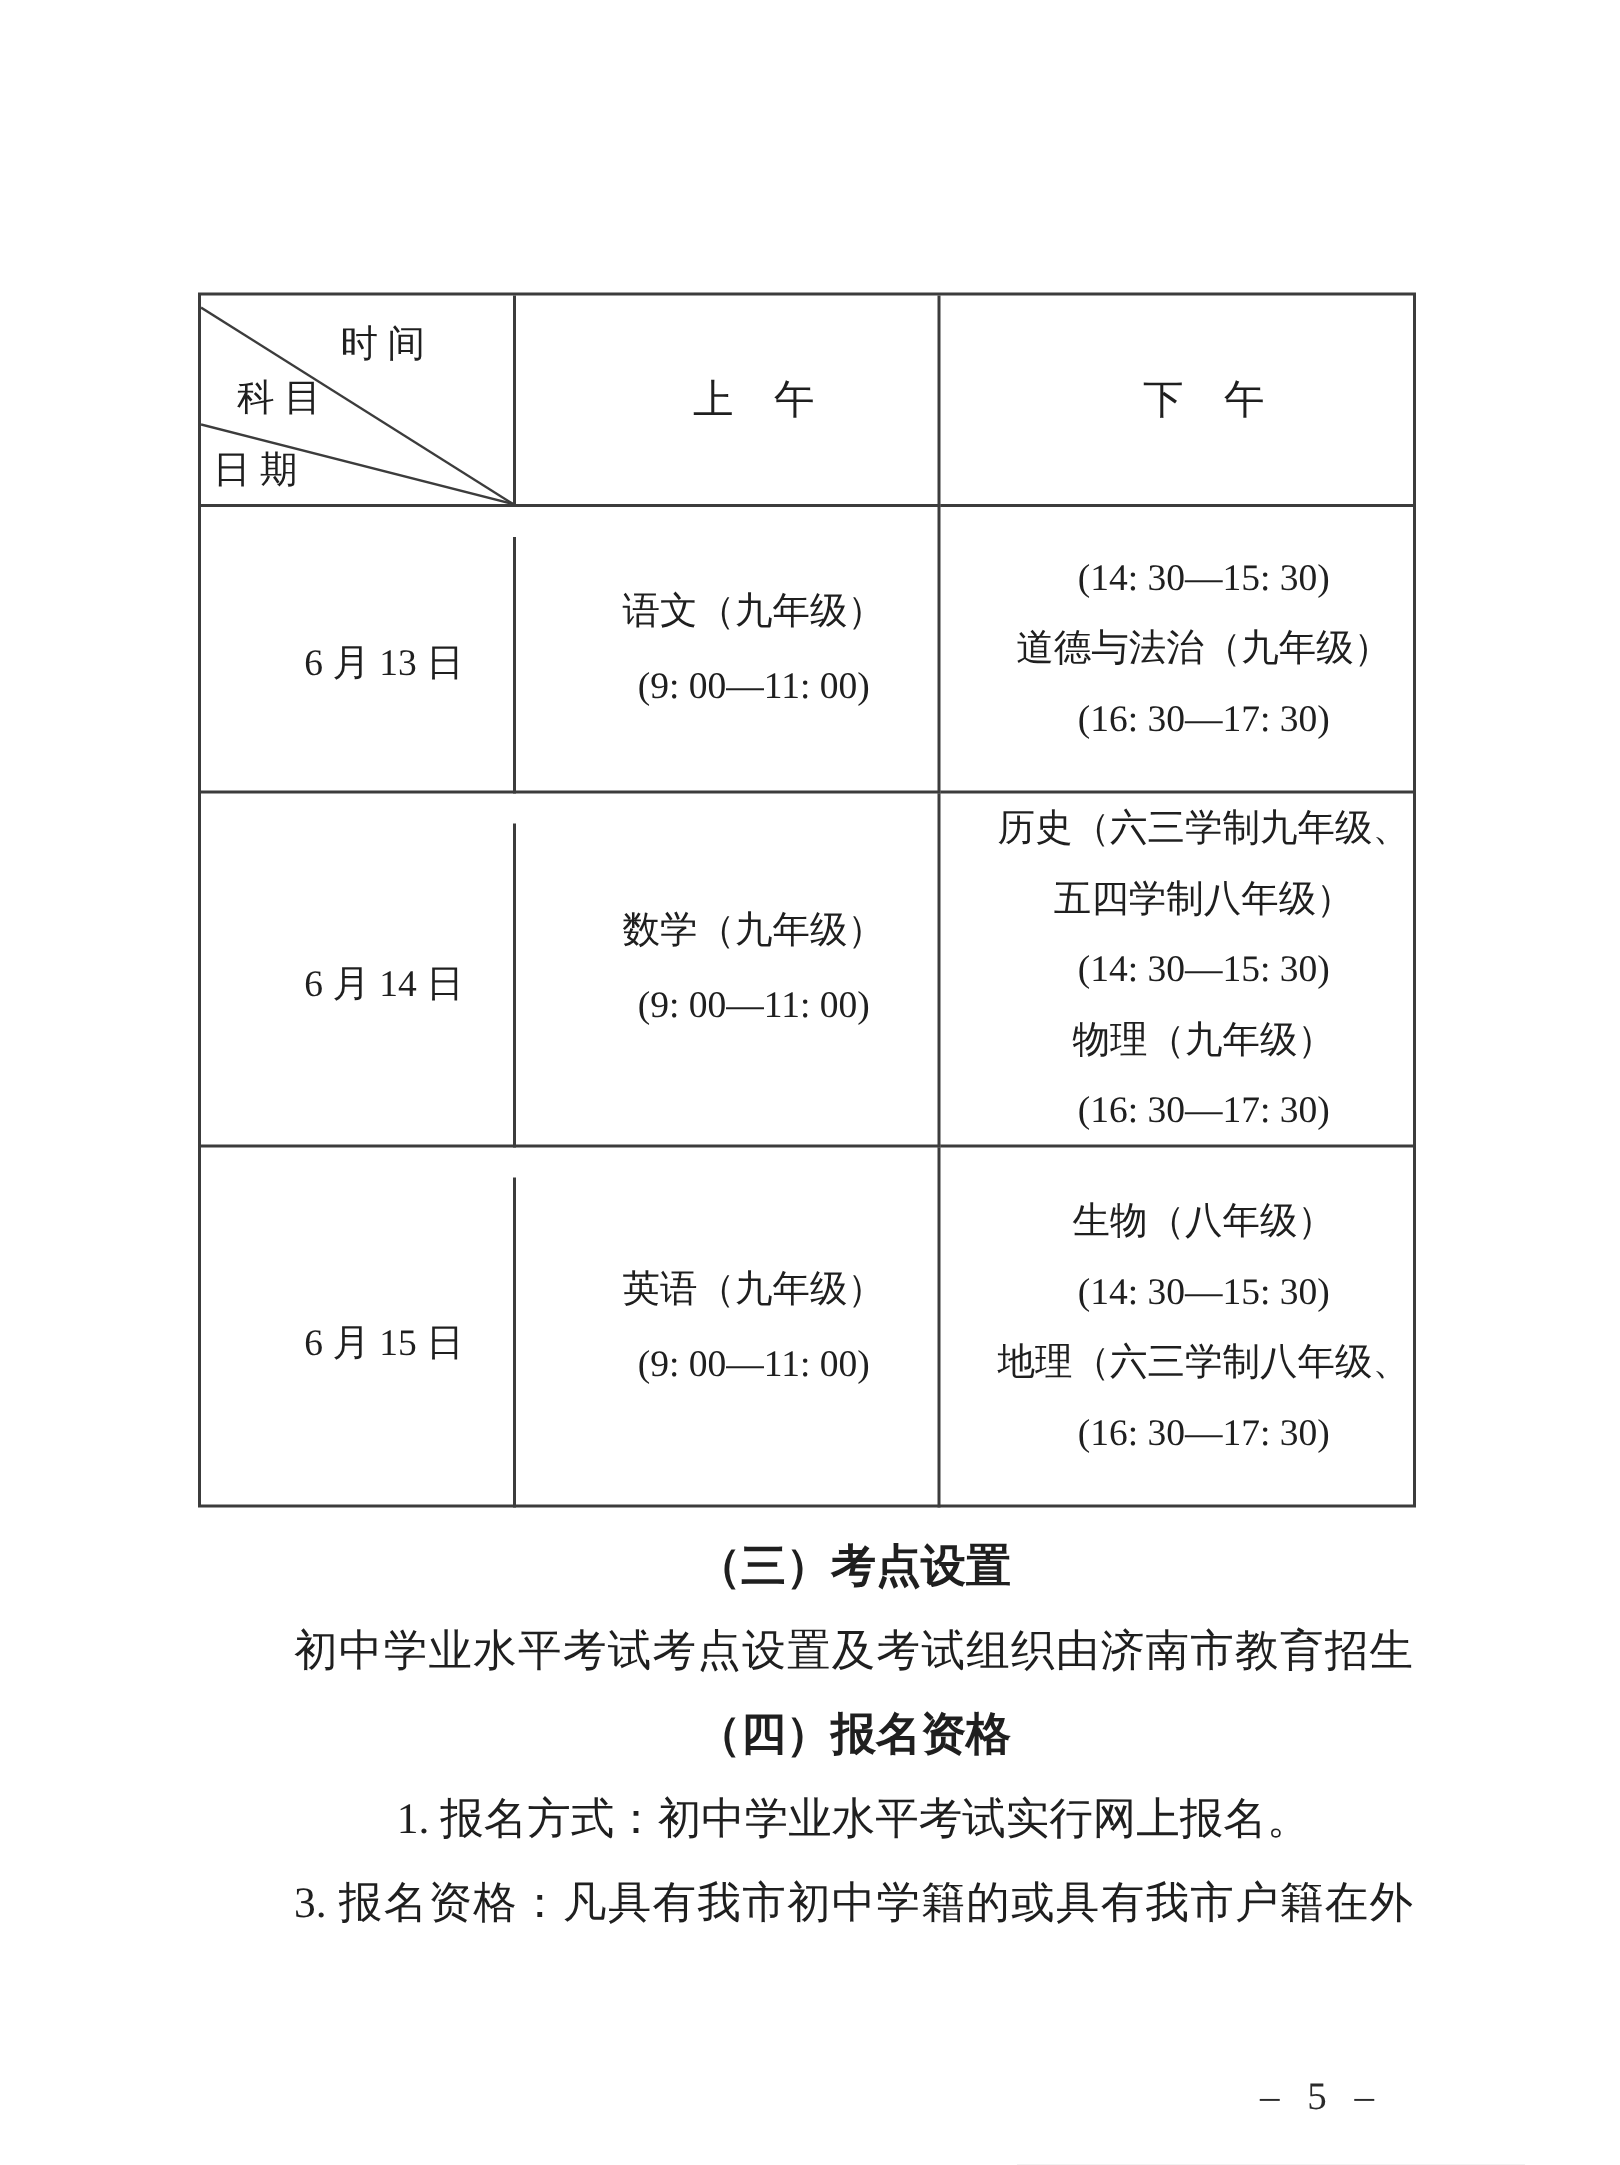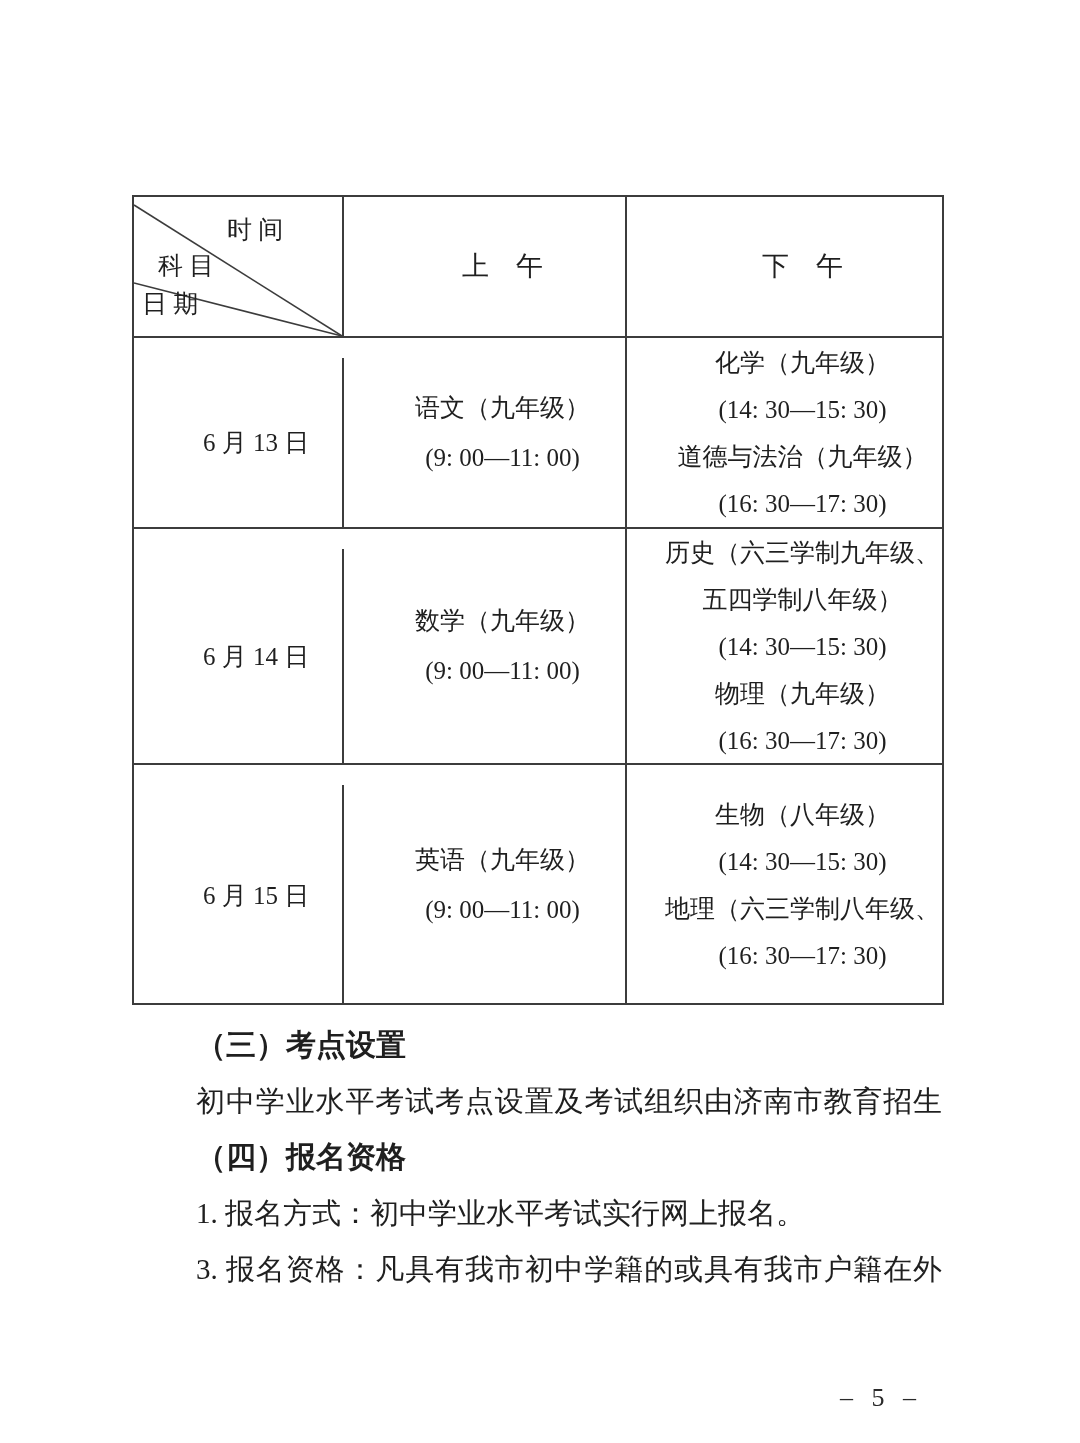--- a/index.html
+++ b/index.html
@@ -36,29 +36,30 @@
   .col-head{font-size:27px;font-family:Liberation Serif, serif;}
   .date-cell{font-size:25px;white-space:pre;margin-top:20px;}
   .cl{white-space:pre;}
   .morning .cl{line-height:50px;text-align:right;}
   
   .corner{position:relative;display:block;}
   .corner svg{position:absolute;left:0;top:0;width:100%;height:100%;}
   .corner .lab{position:absolute;font-size:25px;line-height:30px;white-space:pre;}
   .lab-time{left:93px;top:18px;}
   .lab-subject{left:24px;top:54px;}
-  .lab-date{left:8px;top:92px;}
+  .lab-date{left:8px;top:102px;}
   
   .textblock{
     position:absolute;left:134px;top:1017px;width:808px;
   }
   .tline{
     height:56px;line-height:56px;
     font-size:29px;
     white-space:nowrap;
+    text-align:center;
   }
   .tline.indent{text-indent:62px;}
   .tline.bold{font-weight:bold;font-size:30px;}
   .tline.stretch{text-align:justify;text-align-last:justify;}
   
   .pagenum{
     position:absolute;left:840px;top:1382px;
     font-size:26px;line-height:32px;
     word-spacing:12px;white-space:pre;
     color:#2a2a2a;
@@ -88,21 +89,20 @@
     </div>
 
     <div class="cell date-cell">
       <div class="cl">6 月 13 日</div>
     </div>
     <div class="cell morning">
       <div class="cl">语文（九年级）</div>
       <div class="cl">(9: 00—11: 00)</div>
     </div>
     <div class="cell last-col">
-      <div class="cl">化学（九年级）</div>
       <div class="cl">(14: 30—15: 30)</div>
       <div class="cl">道德与法治（九年级）</div>
       <div class="cl">(16: 30—17: 30)</div>
     </div>
 
     <div class="cell date-cell">
       <div class="cl">6 月 14 日</div>
     </div>
     <div class="cell morning">
       <div class="cl">数学（九年级）</div>

